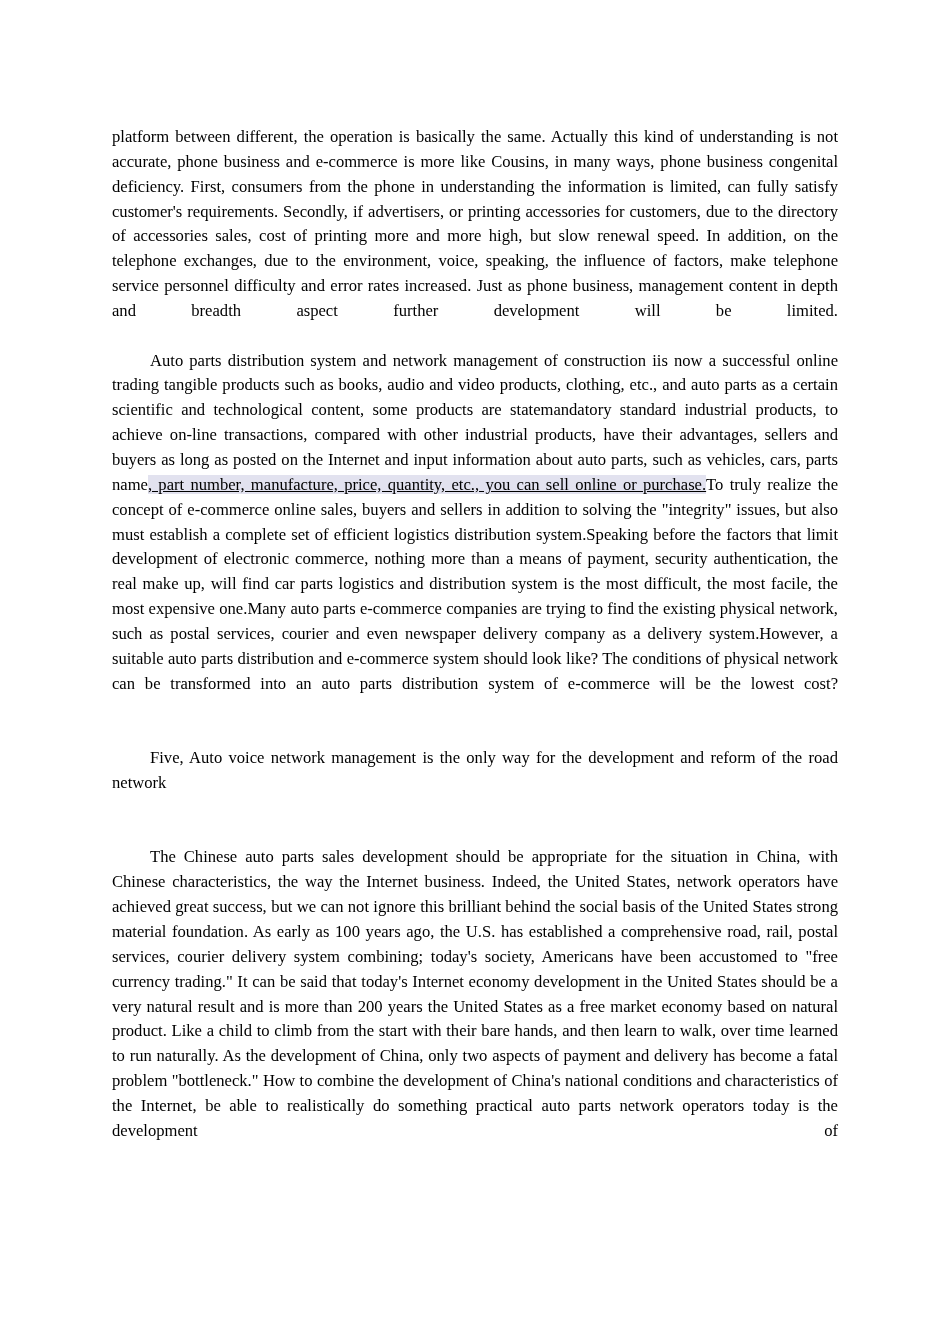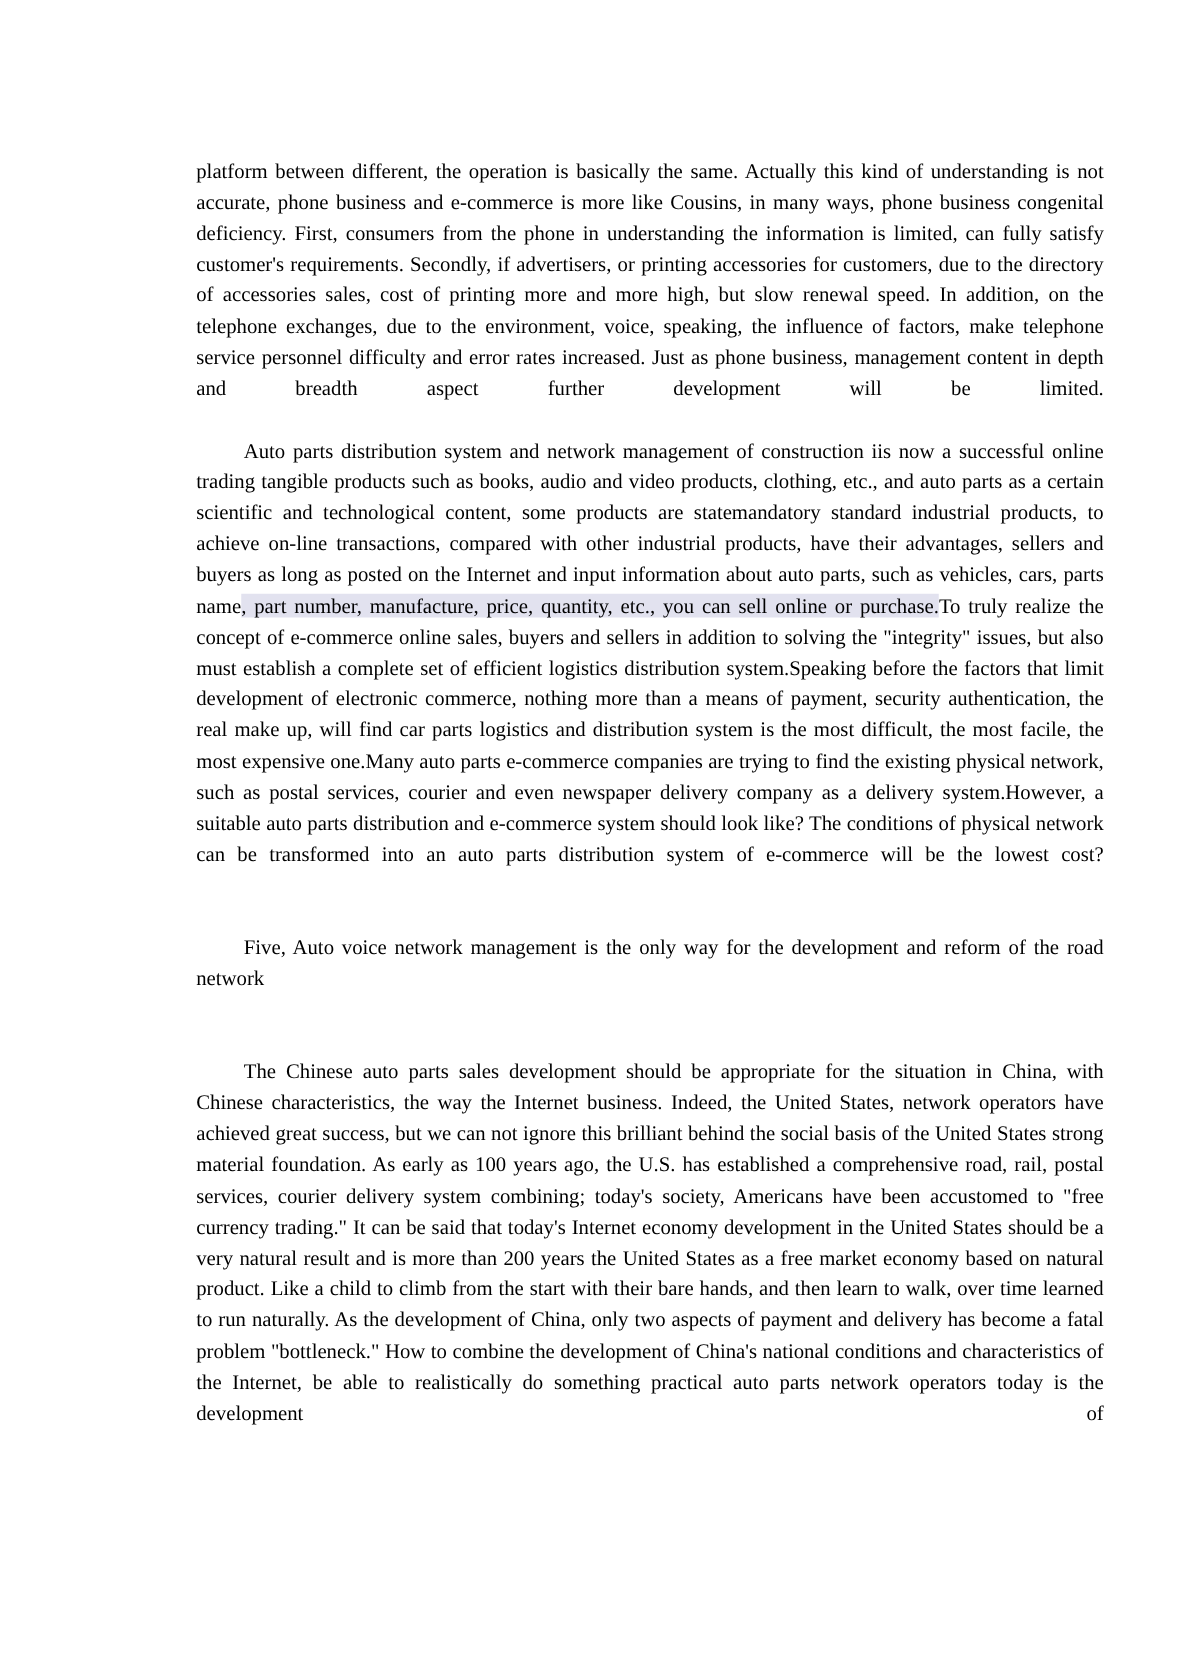--- a/index.html
+++ b/index.html
@@ -13,21 +13,20 @@
     overflow: hidden;
     font-family: "Liberation Serif", "DejaVu Serif", serif;
     color: #000000;
   }
   .page {
     position: relative;
     width: 868px;
     height: 1344px;
     background: #ffffff;
     box-sizing: border-box;
-    margin-left: 45px;
   }
   .text-column {
     position: absolute;
     left: 112px;
     top: 125px;
     width: 726px;
   }
   p.para {
     margin: 0;
     padding: 0;
@@ -46,20 +45,21 @@
     text-indent: 38px;
   }
   p.spacer {
     margin: 0;
     font-size: 16.6px;
     line-height: 24.85px;
     height: 24.85px;
   }
   .selection {
     background-color: #e2e2ef;
+    text-decoration: underline;
   }
   
   p.para::after {
     content: "";
     display: inline-block;
     width: 100%;
   }
 </style>
 </head>
 <body style="background: rgb(255, 255, 255); color: rgb(0, 0, 0);">

